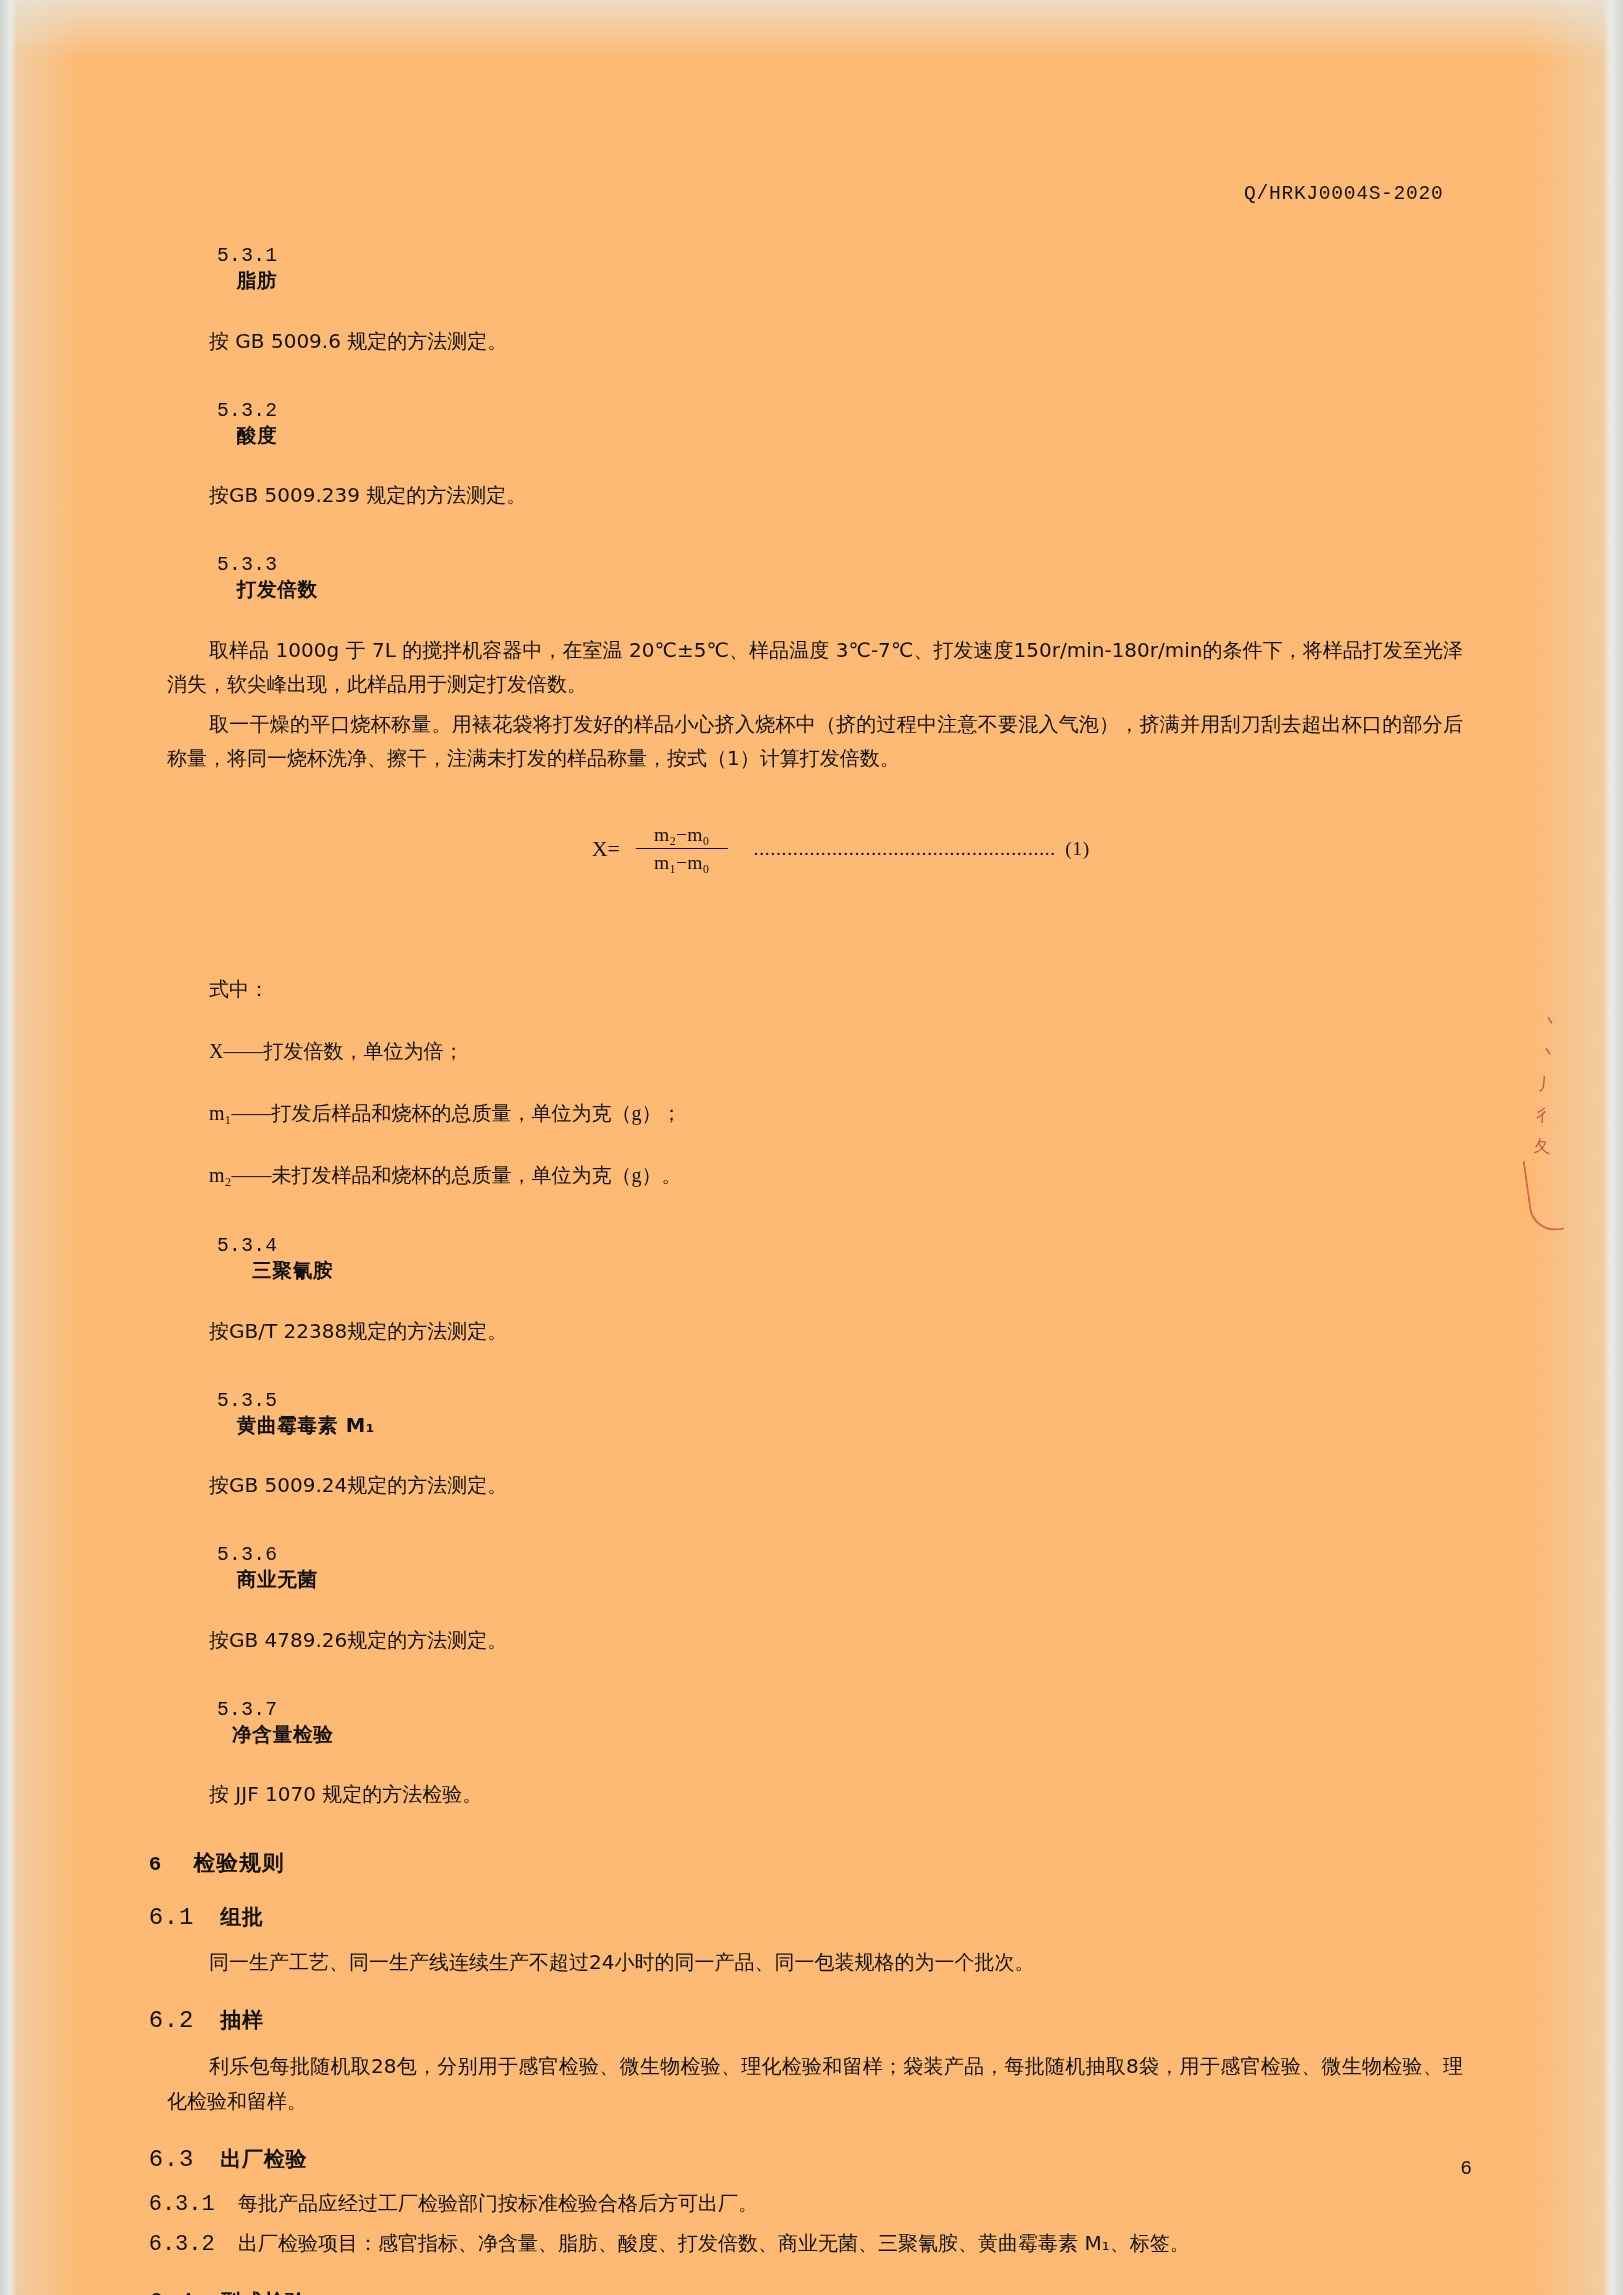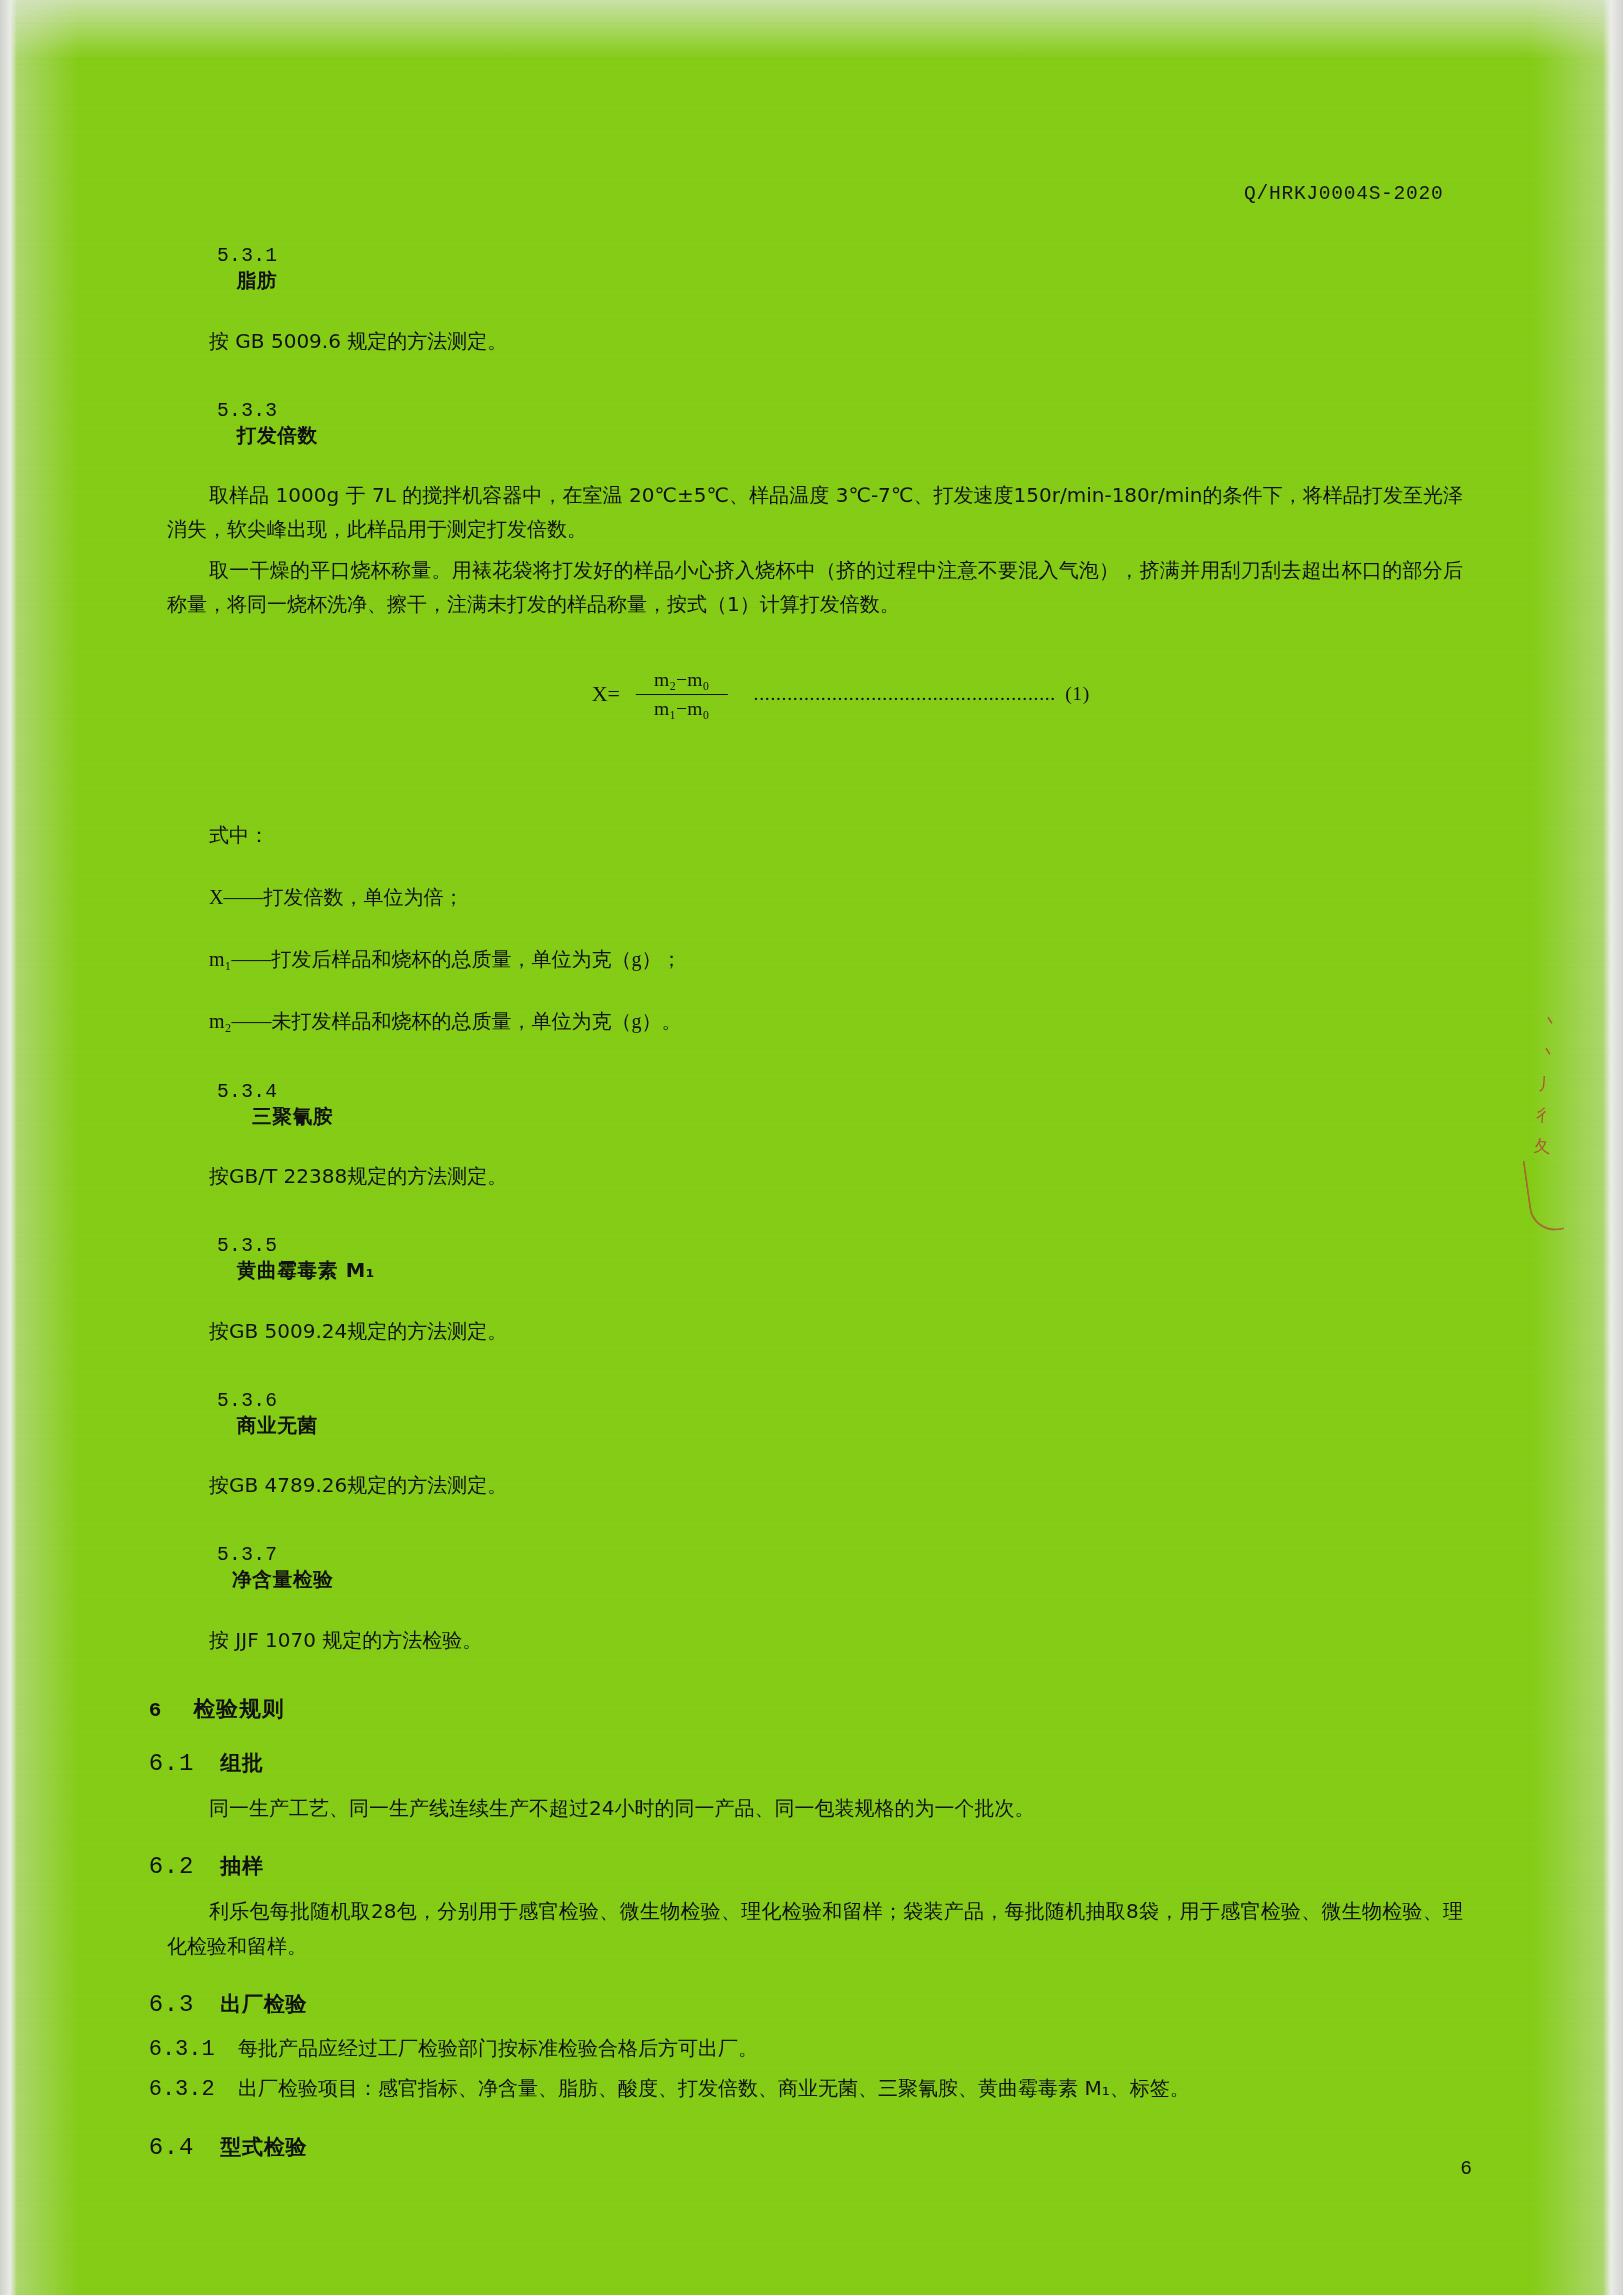--- a/index.html
+++ b/index.html
@@ -4,21 +4,21 @@
 <style>
   html, body {
     margin: 0;
     padding: 0;
     background: #8a8a8a;
   }
   .page {
     position: relative;
     width: 1623px;
     height: 2295px;
-    background: #84cc16;
+    background: #fdba74;
     margin: 0 auto;
     overflow: hidden;
     font-family: "Liberation Serif", serif;
     color: #111;
     box-sizing: border-box;
   }
   
   .paper-texture {
     position: absolute;
     inset: 0;
@@ -241,20 +241,27 @@
     <div class="header-code">Q/HRKJ0004S-2020</div>
 
     <div class="clause" style="margin-top:37px;">
       <div class="clause-title">
         <span class="clause-num">5.3.1</span>
         <span class="clause-name" style="margin-left:19.6px;">脂肪</span>
       </div>
       <div class="body-text indent">按 GB 5009.6 规定的方法测定。</div>
     </div>
 
+    <div class="clause">
+      <div class="clause-title">
+        <span class="clause-num">5.3.2</span>
+        <span class="clause-name" style="margin-left:19.6px;">酸度</span>
+      </div>
+      <div class="body-text indent">按GB 5009.239 规定的方法测定。</div>
+    </div>
 
     <div class="clause">
       <div class="clause-title">
         <span class="clause-num">5.3.3</span>
         <span class="clause-name" style="margin-left:19.6px;">打发倍数</span>
       </div>
       <div class="body-text indent">取样品 1000g 于 7L 的搅拌机容器中，在室温 20℃±5℃、样品温度 3℃-7℃、打发速度150r/min-180r/min的条件下，将样品打发至光泽消失，软尖峰出现，此样品用于测定打发倍数。</div>
       <div class="body-text indent">取一干燥的平口烧杯称量。用裱花袋将打发好的样品小心挤入烧杯中（挤的过程中注意不要混入气泡），挤满并用刮刀刮去超出杯口的部分后称量，将同一烧杯洗净、擦干，注满未打发的样品称量，按式（1）计算打发倍数。</div>
     </div>
 

